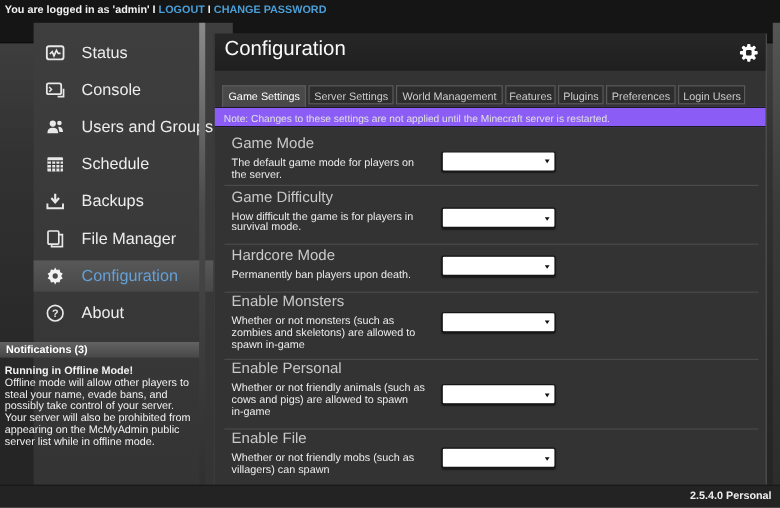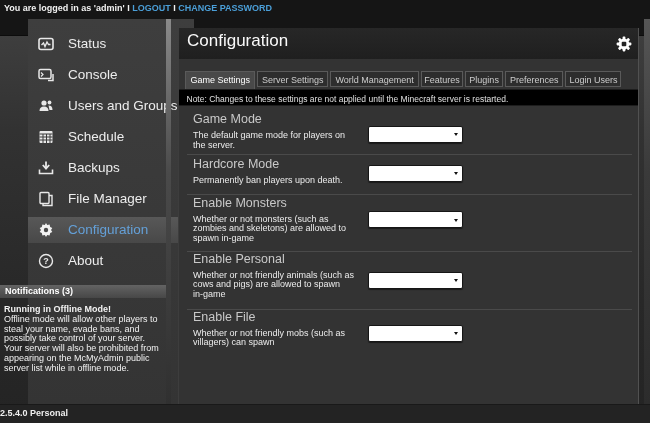--- a/index.html
+++ b/index.html
@@ -85,21 +85,21 @@
   border:1px solid #5a5a5a;
   margin-right:2px;
 }
 .tab.act {
   background:#494949; color:#ffffff; font-weight:normal;
   border-bottom:2px solid #68a7d8; height:30px;
 }
 
 .note {
   position:absolute; left:0; top:61px; width:459px; height:17px;
-  background:#000000; border-top:1px solid #1d1d1d; border-bottom:1px solid #1d1d1d;
+  background:#8b5cf6; border-top:1px solid #1d1d1d; border-bottom:1px solid #1d1d1d;
   font-size:8.5px; color:#e0e0e0; line-height:19px; padding-left:7.5px;
 }
 
 .sections { position:absolute; left:8px; top:79px; width:445px; }
 .sec { border-bottom:1px solid #4a4a4a; padding:4px 0 0 6px; position:relative; box-sizing:border-box; }
 .sec h3 { font-size:12.5px; font-weight:normal; color:#c9c9c9; line-height:15px; }
 .sec p { font-size:9px; line-height:9.8px; color:#ececec; margin-top:4px; }
 .sel {
   position:absolute; left:181px; width:95px; height:17px;
   background:#ffffff; border:1px solid #161616; border-radius:2px;
@@ -108,21 +108,21 @@
 .sel:after {
   content:""; position:absolute; right:4px; top:6.5px;
   border-left:2.5px solid transparent; border-right:2.5px solid transparent;
   border-top:3px solid #111;
 }
 
 .footer {
   position:absolute; left:0; top:404px; width:650px; height:19px;
   background:#232323; border-top:1px solid #191919;
   font-size:9px; font-weight:bold; color:#efefef;
-  line-height:17px; padding-right:7px;
+  line-height:17px; text-align:right; padding-right:7px;
 }
 </style>
 </head>
 <body>
 <div class="topbar">You are logged in as 'admin' <span style="font-weight:bold">I</span> <a>LOGOUT</a> <span>I</span> <a>CHANGE PASSWORD</a></div>
 
 <div class="sidebar">
 <ul class="menu">
 <li><svg class="ic" viewBox="0 0 16 16">
           <rect x="1" y="2.5" width="14" height="11" rx="2" fill="none" stroke="#e8e8e8" stroke-width="1.6"></rect>
@@ -209,20 +209,25 @@
   <div class="tabs">
     <span class="tab act">Game Settings</span><span class="tab">Server Settings</span><span class="tab">World Management</span><span class="tab" style="padding:0 2.5px;">Features</span><span class="tab" style="padding:0 3px;">Plugins</span><span class="tab">Preferences</span><span class="tab" style="padding:0 3px;">Login Users</span>
   </div>
   <div class="note">Note: Changes to these settings are not applied until the Minecraft server is restarted.</div>
   <div class="sections">
     <div class="sec" style="height:48px; padding-top:5px;">
       <h3>Game Mode</h3>
       <p>The default game mode for players on<br>the server.</p>
       <span class="sel" style="top:18.5px;"></span>
     </div>
+    <div class="sec" style="height:48.5px; padding-top:1.5px;">
+      <h3>Game Difficulty</h3>
+      <p>How difficult the game is for players in<br>survival mode.</p>
+      <span class="sel" style="top:18px;"></span>
+    </div>
     <div class="sec" style="height:40px; padding-top:2px;">
       <h3>Hardcore Mode</h3>
       <p>Permanently ban players upon death.</p>
       <span class="sel" style="top:9.5px;"></span>
     </div>
     <div class="sec" style="height:56.5px; padding-top:0.5px;">
       <h3>Enable Monsters</h3>
       <p>Whether or not monsters (such as<br>zombies and skeletons) are allowed to<br>spawn in-game</p>
       <span class="sel" style="top:16px;"></span>
     </div>

